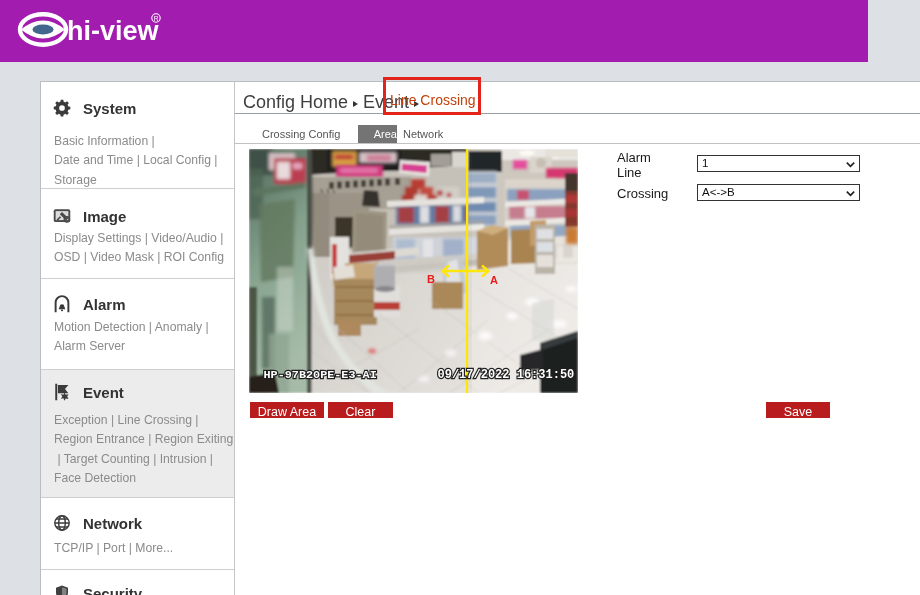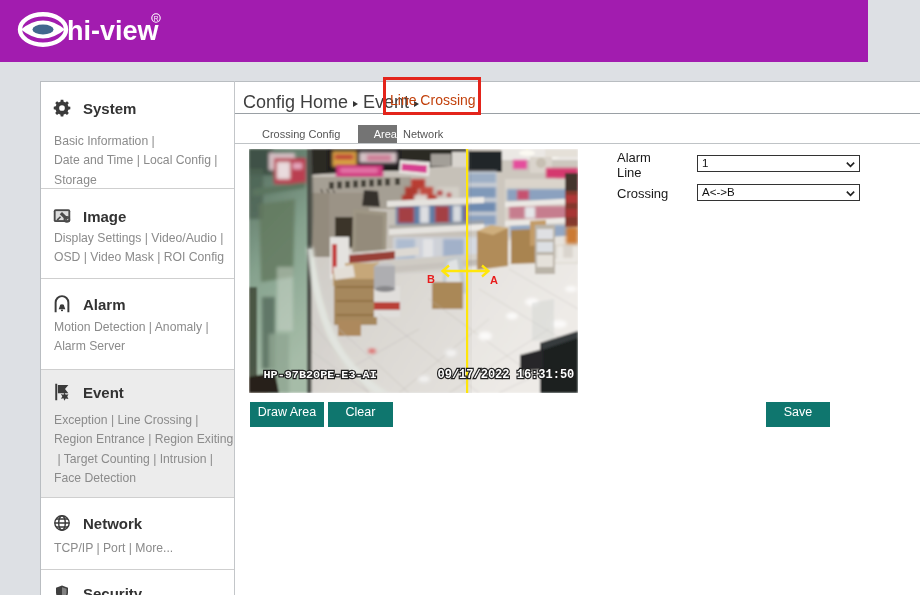--- a/index.html
+++ b/index.html
@@ -30,21 +30,21 @@
 
 
 .tab { position:absolute; top:125px; height:18px; line-height:18px; font-size:11px; color:#555; }
 #tab-area { left:358px; width:39px; background:#747474; color:#fff; text-align:right; }
 #tabline { left:235px; top:143px; width:685px; height:1px; background:#bfc3c6; }
 
 
 #vid { left:249px; top:149px; width:329px; height:244px; }
 
 
-.btn { position:absolute; top:402px; height:25px; background:#0f766e; color:#fff; font-size:12.5px; line-height:21px; text-align:center; }
+.btn { position:absolute; top:402px; height:16px; background:#b91c1c; color:#fff; font-size:12.5px; line-height:21px; text-align:center; }
 
 
 .lbl { position:absolute; font-size:13px; color:#1a1a1a; line-height:15px; }
 .sel { position:absolute; left:697px; width:163px; height:17px; border:1px solid #333; background:#fff; font-size:11.5px; color:#111; line-height:15px; padding-left:4px; }
 .sel svg { position:absolute; right:3px; top:3px; }
 </style>
 </head>
 <body>
 <div class="abs" id="hdr">
   <svg class="abs" style="left:0;top:0" width="250" height="62" viewBox="0 0 250 62">

